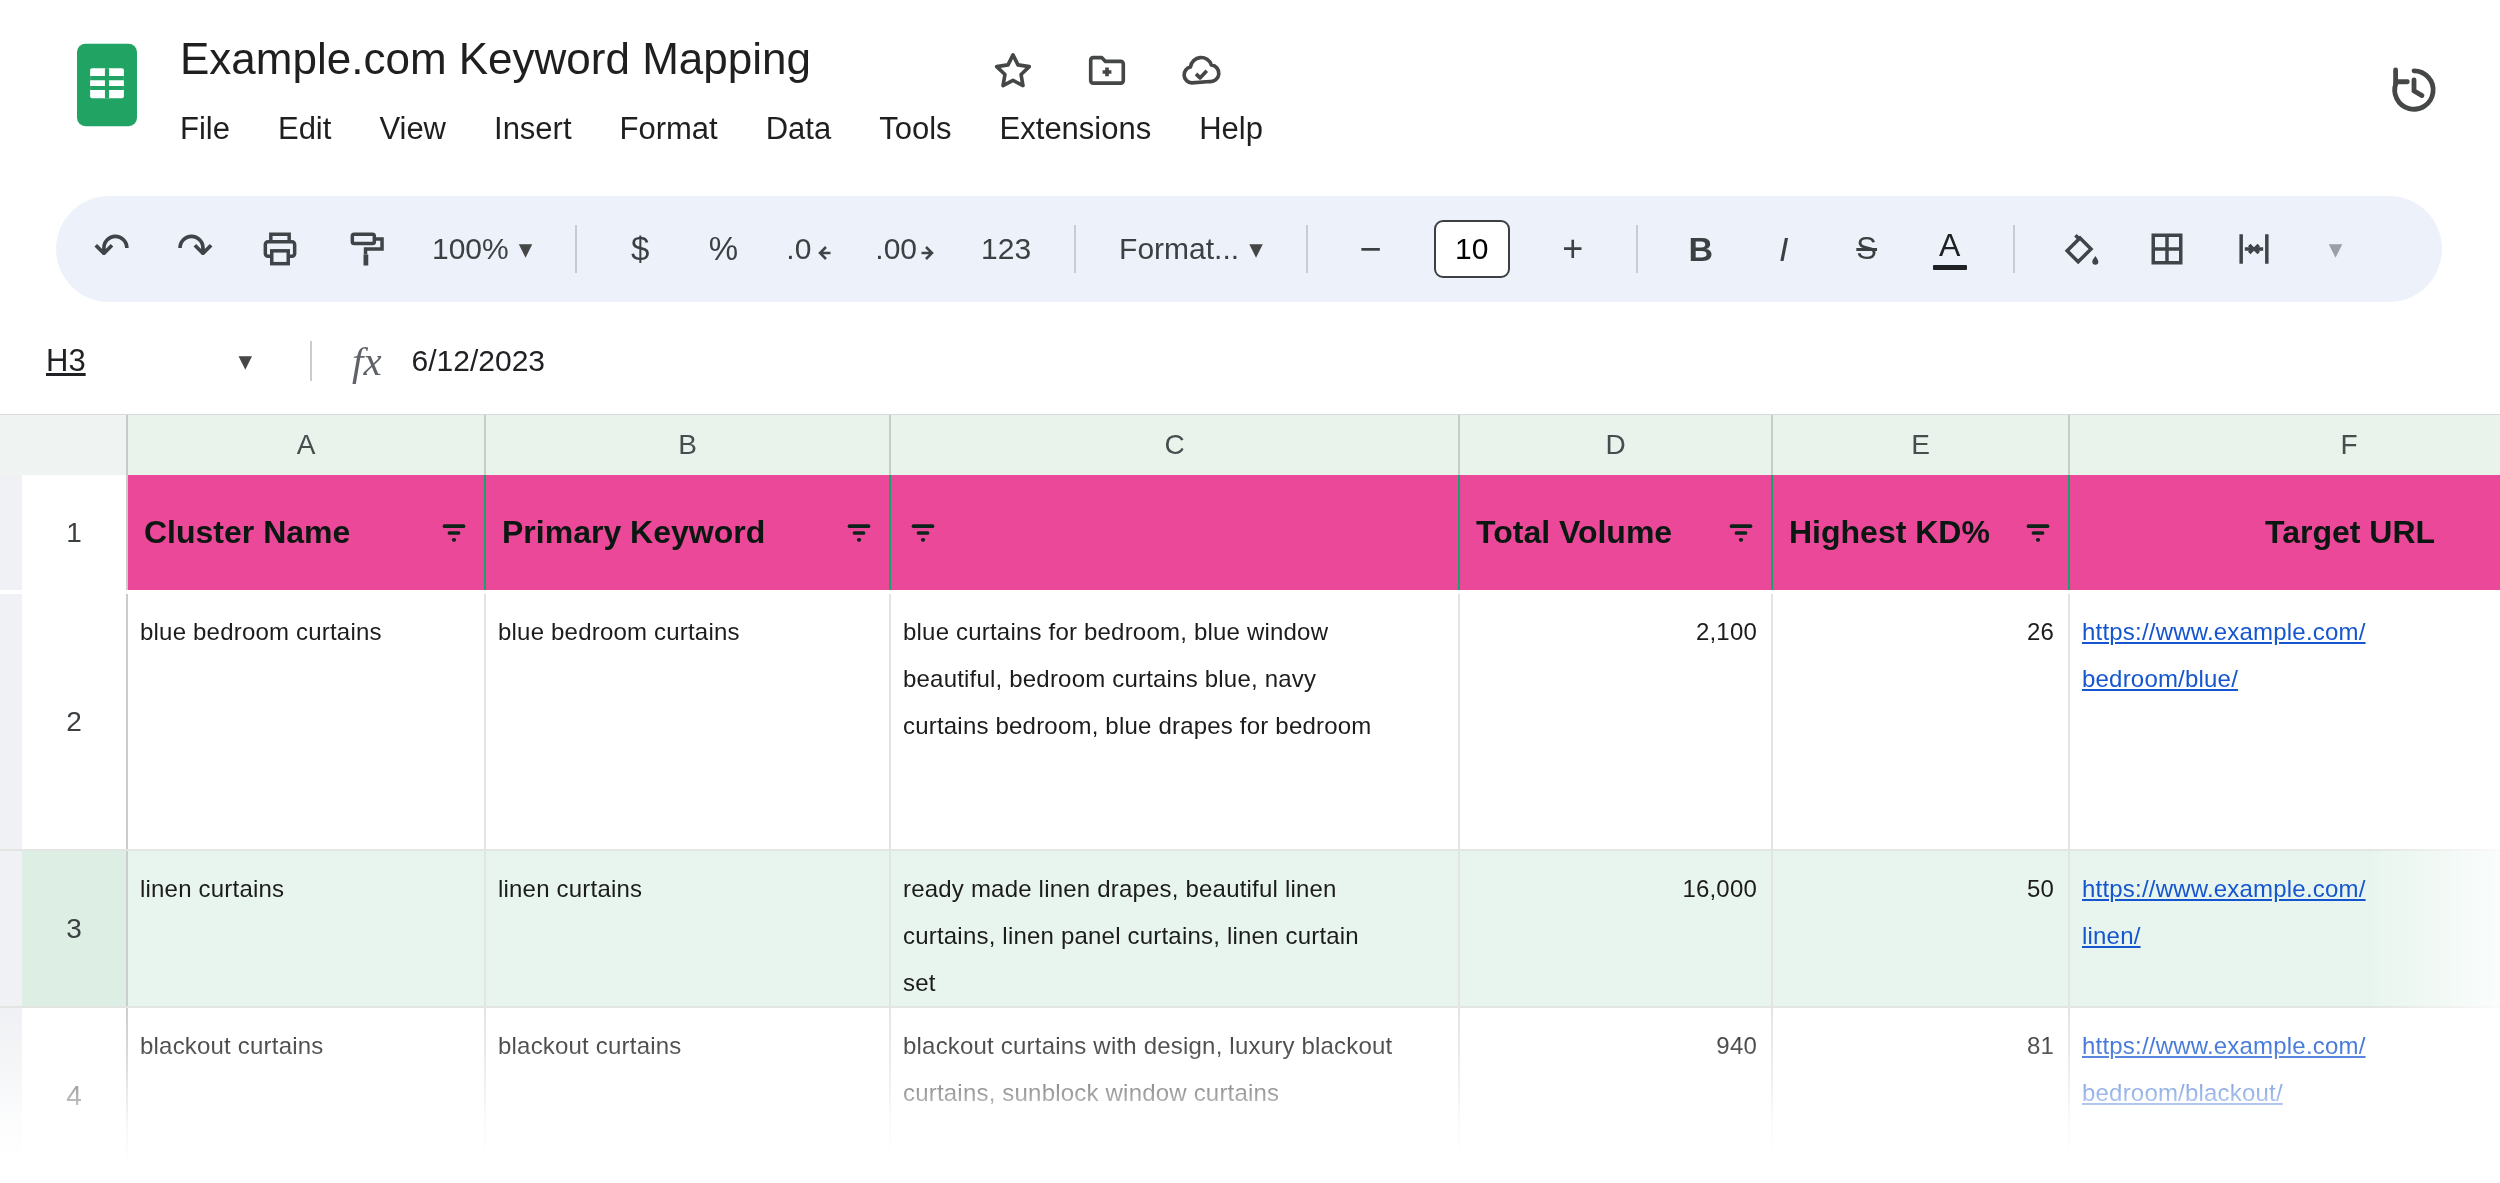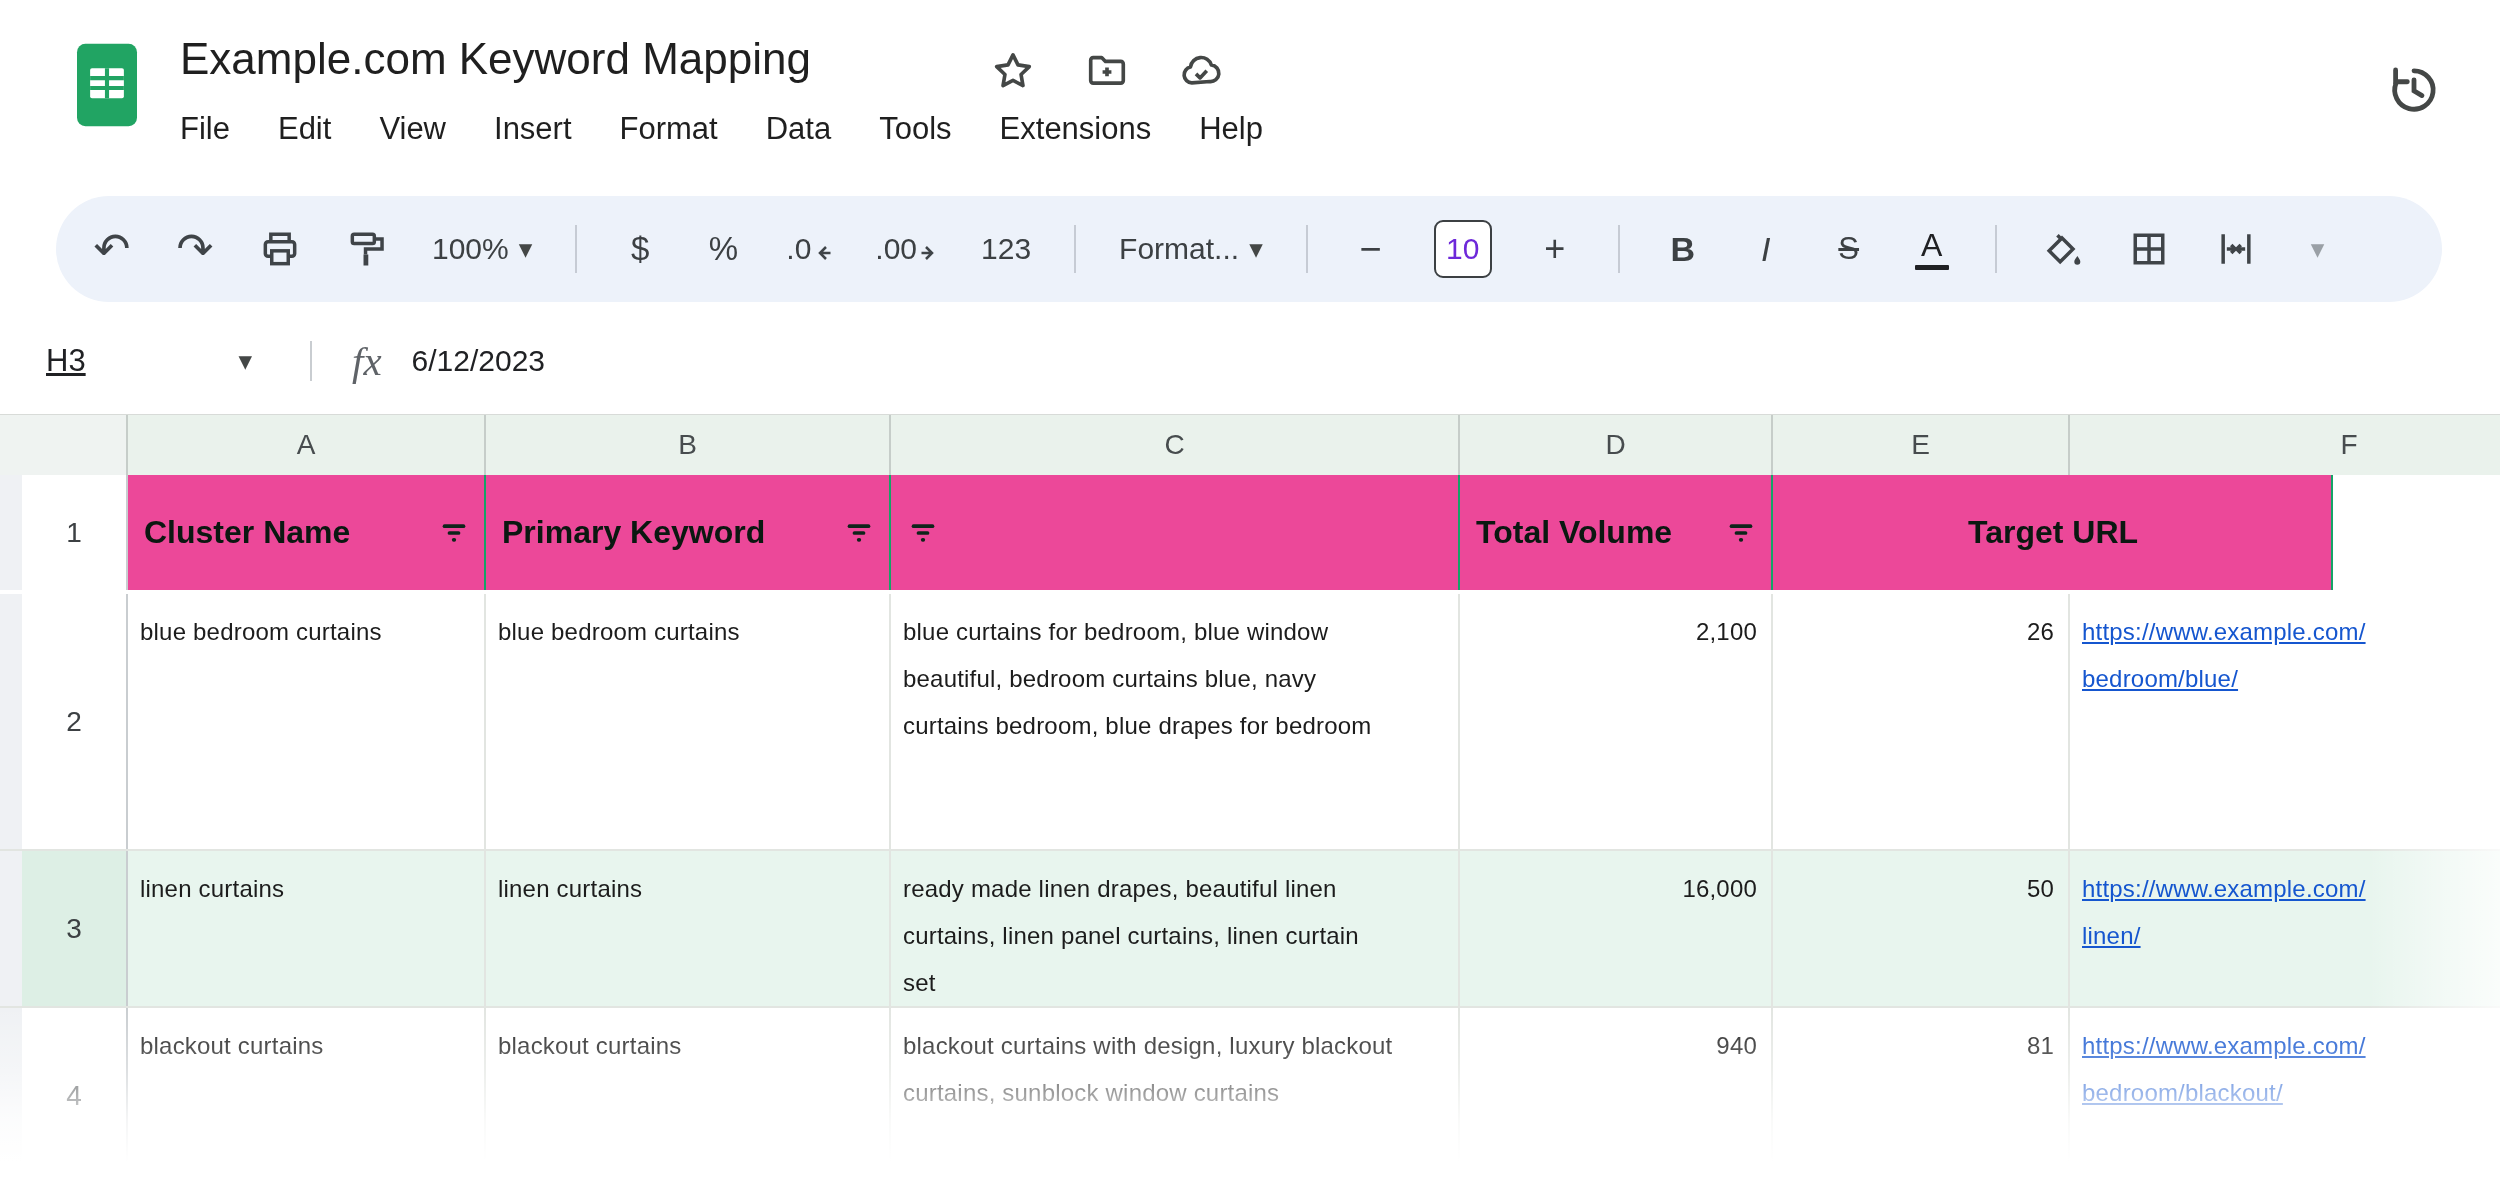--- a/index.html
+++ b/index.html
@@ -28,22 +28,22 @@
     color:#3f4448;
   }
   .tbtn{display:flex;align-items:center;justify-content:center;min-width:40px;height:60px;border-radius:10px;flex:0 0 auto;}
   .tico{width:44px;height:44px;display:block;}
   .uglyph{font-size:44px;line-height:44px;color:#3f4448;}
   .tlabel{font-size:30px;font-weight:500;color:#3c4043;white-space:nowrap;}
   .big{font-size:33px;}
   .caret{font-size:27px;color:#444746;margin-left:10px;}
   .caret.dim{color:#9aa0a6;}
   .sep{width:2px;height:48px;background:#c6cbd4;flex:0 0 auto;}
-  .fontsize-box{width:58px;height:58px;border:2px solid #3c4043;border-radius:9px;background:#fff;
-    display:flex;align-items:center;justify-content:center;font-size:30px;font-weight:500;color:#6d28d9;}
+  .fontsize-box{width:76px;height:58px;border:2px solid #3c4043;border-radius:9px;background:#fff;
+    display:flex;align-items:center;justify-content:center;font-size:30px;font-weight:500;color:#000000;}
   .bold-b{font-weight:700;font-size:34px;}
   .italic-i{font-style:italic;font-size:34px;font-weight:500;}
   .strike-s{font-size:31px;font-weight:500;text-decoration:line-through;}
   .tc{display:flex;flex-direction:column;align-items:center;}
   .tc .a-letter{font-size:32px;font-weight:500;line-height:34px;color:#202124;}
   .tc .a-bar{width:34px;height:5px;background:#202124;margin-top:3px;border-radius:1px;}
   .dec-wrap{display:flex;align-items:flex-end;gap:3px;}
   .dec-arrow{width:18px;height:18px;margin-bottom:4px;}
 
   
@@ -310,20 +310,28 @@
         </svg>
     </div>
     <div class="hcell w-d">
       <span>Total Volume</span>
       <svg class="ficon" viewBox="0 0 24 24" fill="#0e241a">
           <rect x="3.5" y="5.5" width="17" height="2.8" rx="1.4"></rect>
           <rect x="7.2" y="10.6" width="9.6" height="2.8" rx="1.4"></rect>
           <rect x="10.4" y="15.7" width="3.2" height="2.8" rx="1.4"></rect>
         </svg>
     </div>
+    <div class="hcell w-e">
+      <span>Highest KD%</span>
+      <svg class="ficon" viewBox="0 0 24 24" fill="#0e241a">
+          <rect x="3.5" y="5.5" width="17" height="2.8" rx="1.4"></rect>
+          <rect x="7.2" y="10.6" width="9.6" height="2.8" rx="1.4"></rect>
+          <rect x="10.4" y="15.7" width="3.2" height="2.8" rx="1.4"></rect>
+        </svg>
+    </div>
     <div class="hcell w-f center">
       <span>Target URL</span>
 
     </div>
   </div>
 
   <div class="grow drow r2">
     <div class="gutter w-gut"></div>
     <div class="rownum w-num">2</div>
     <div class="cell w-a nowrapclip">blue bedroom curtains</div>

